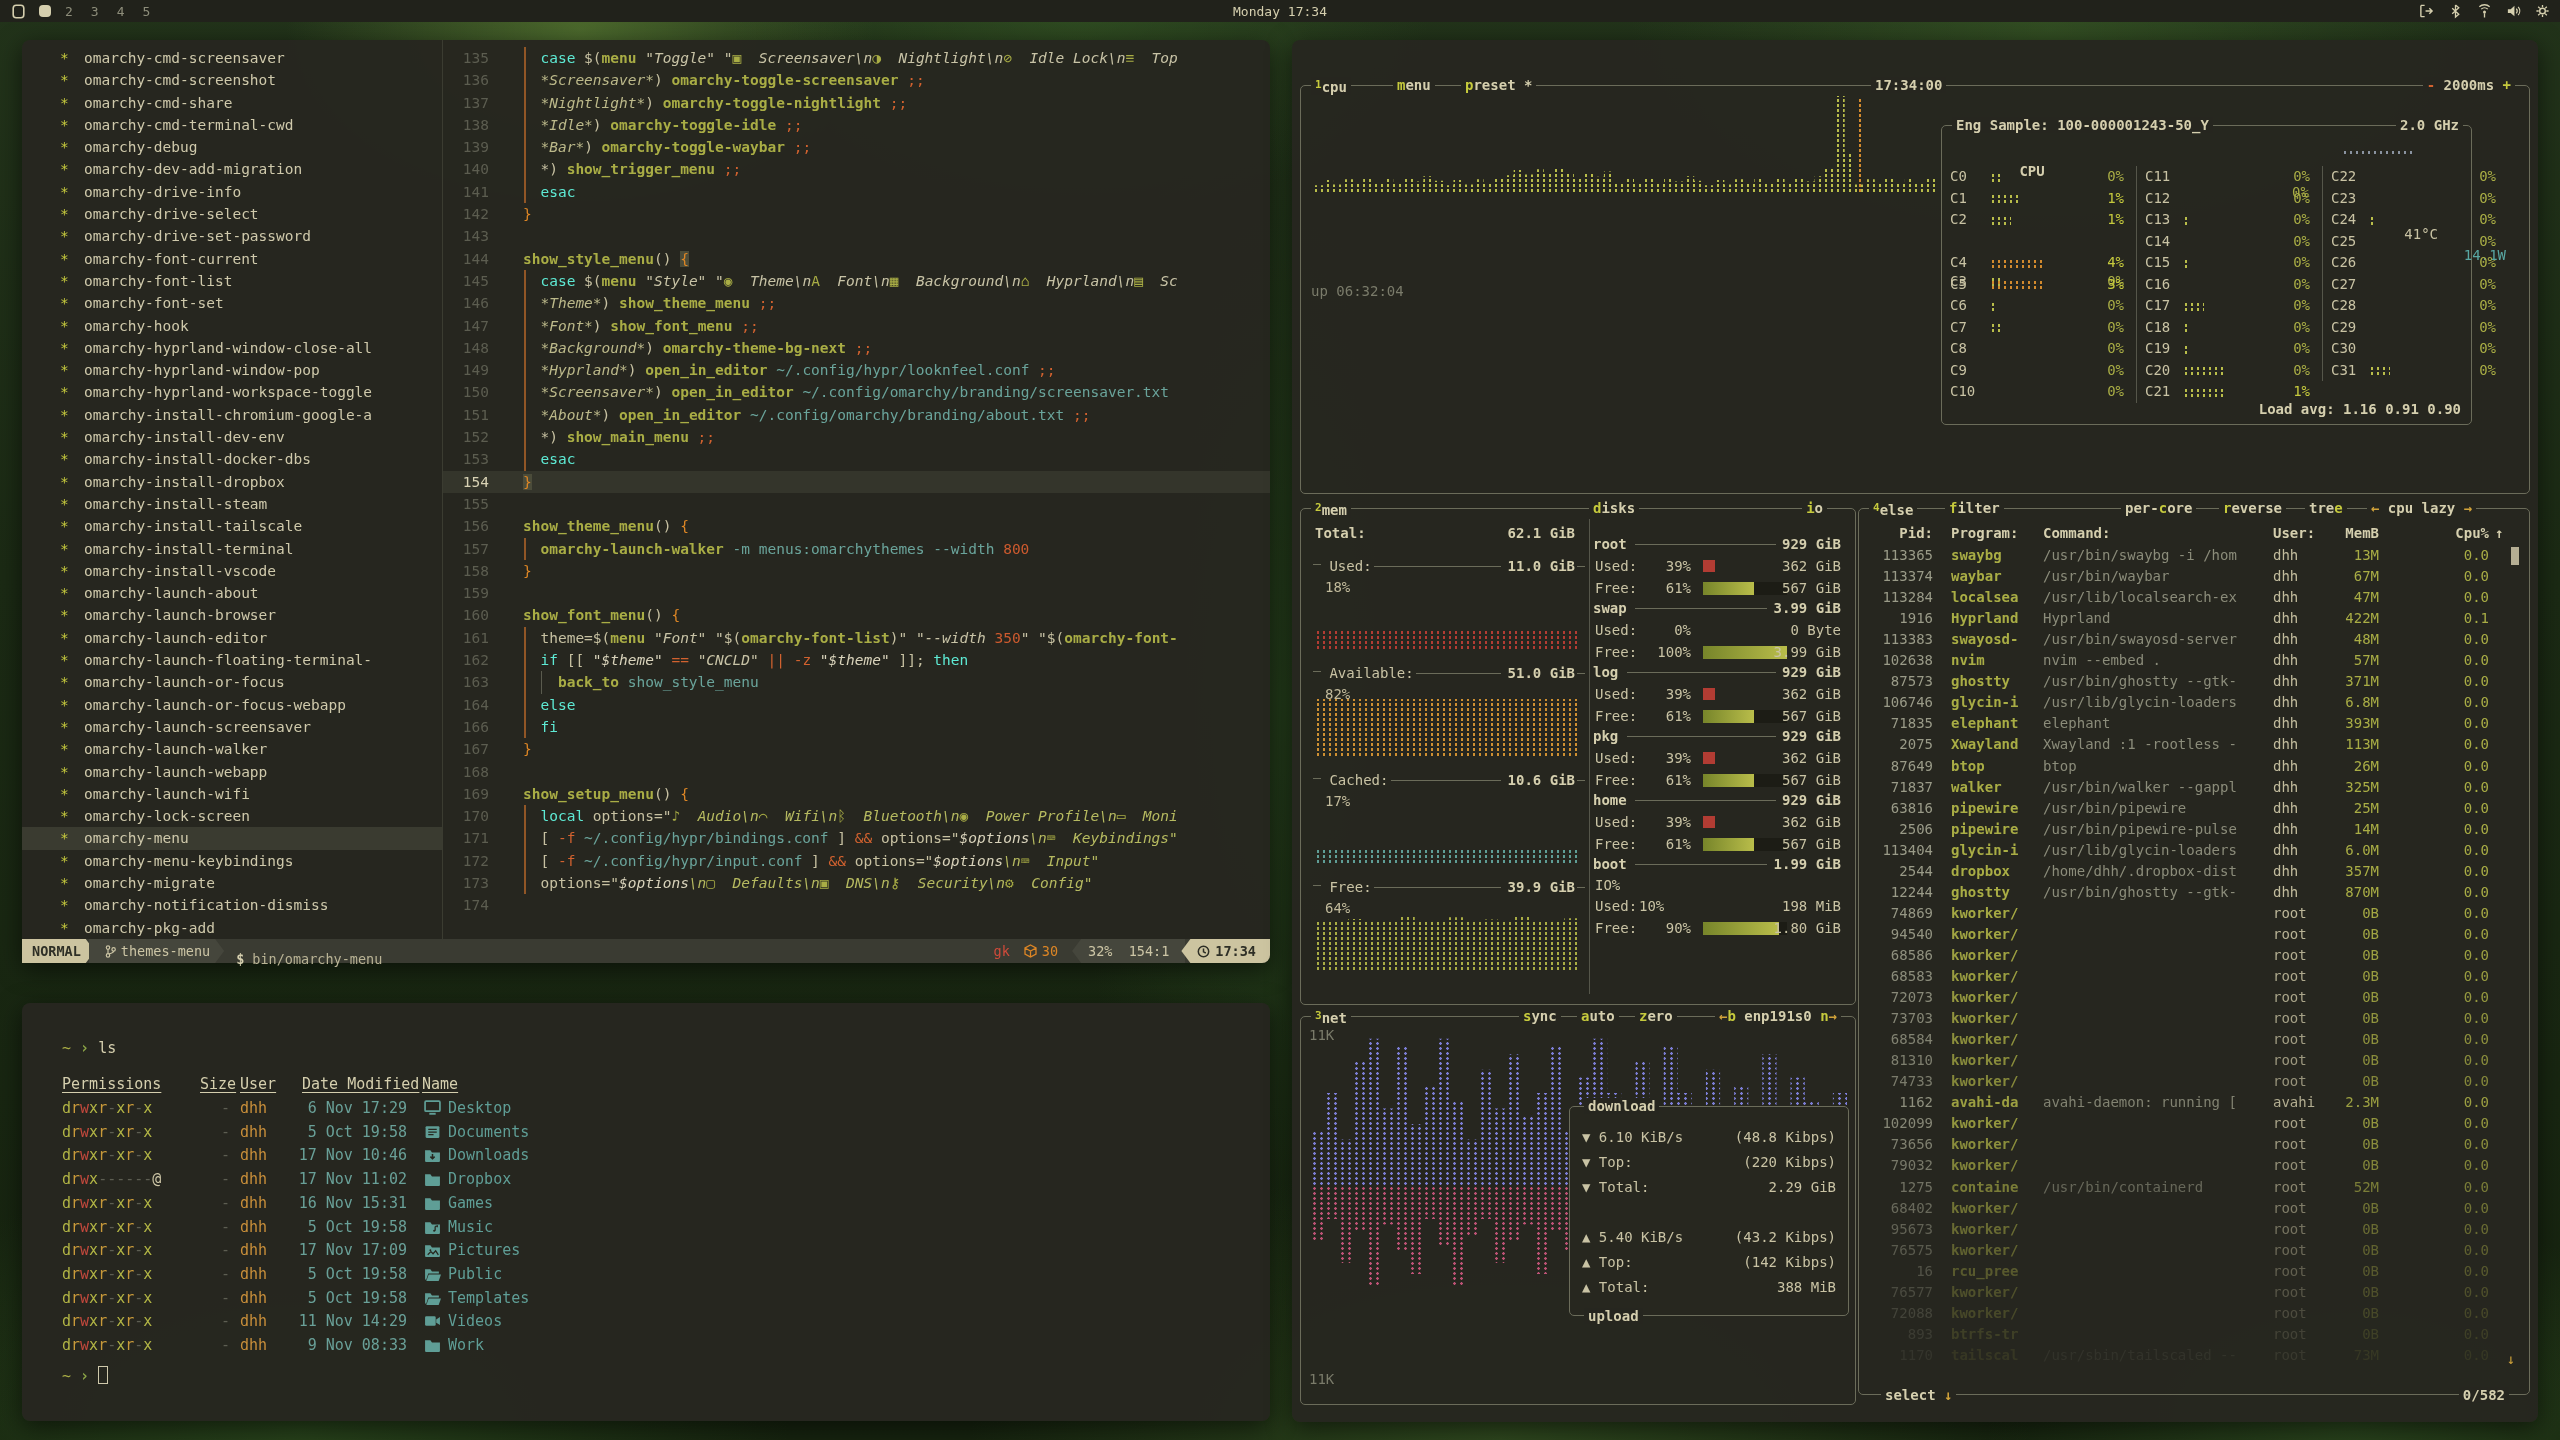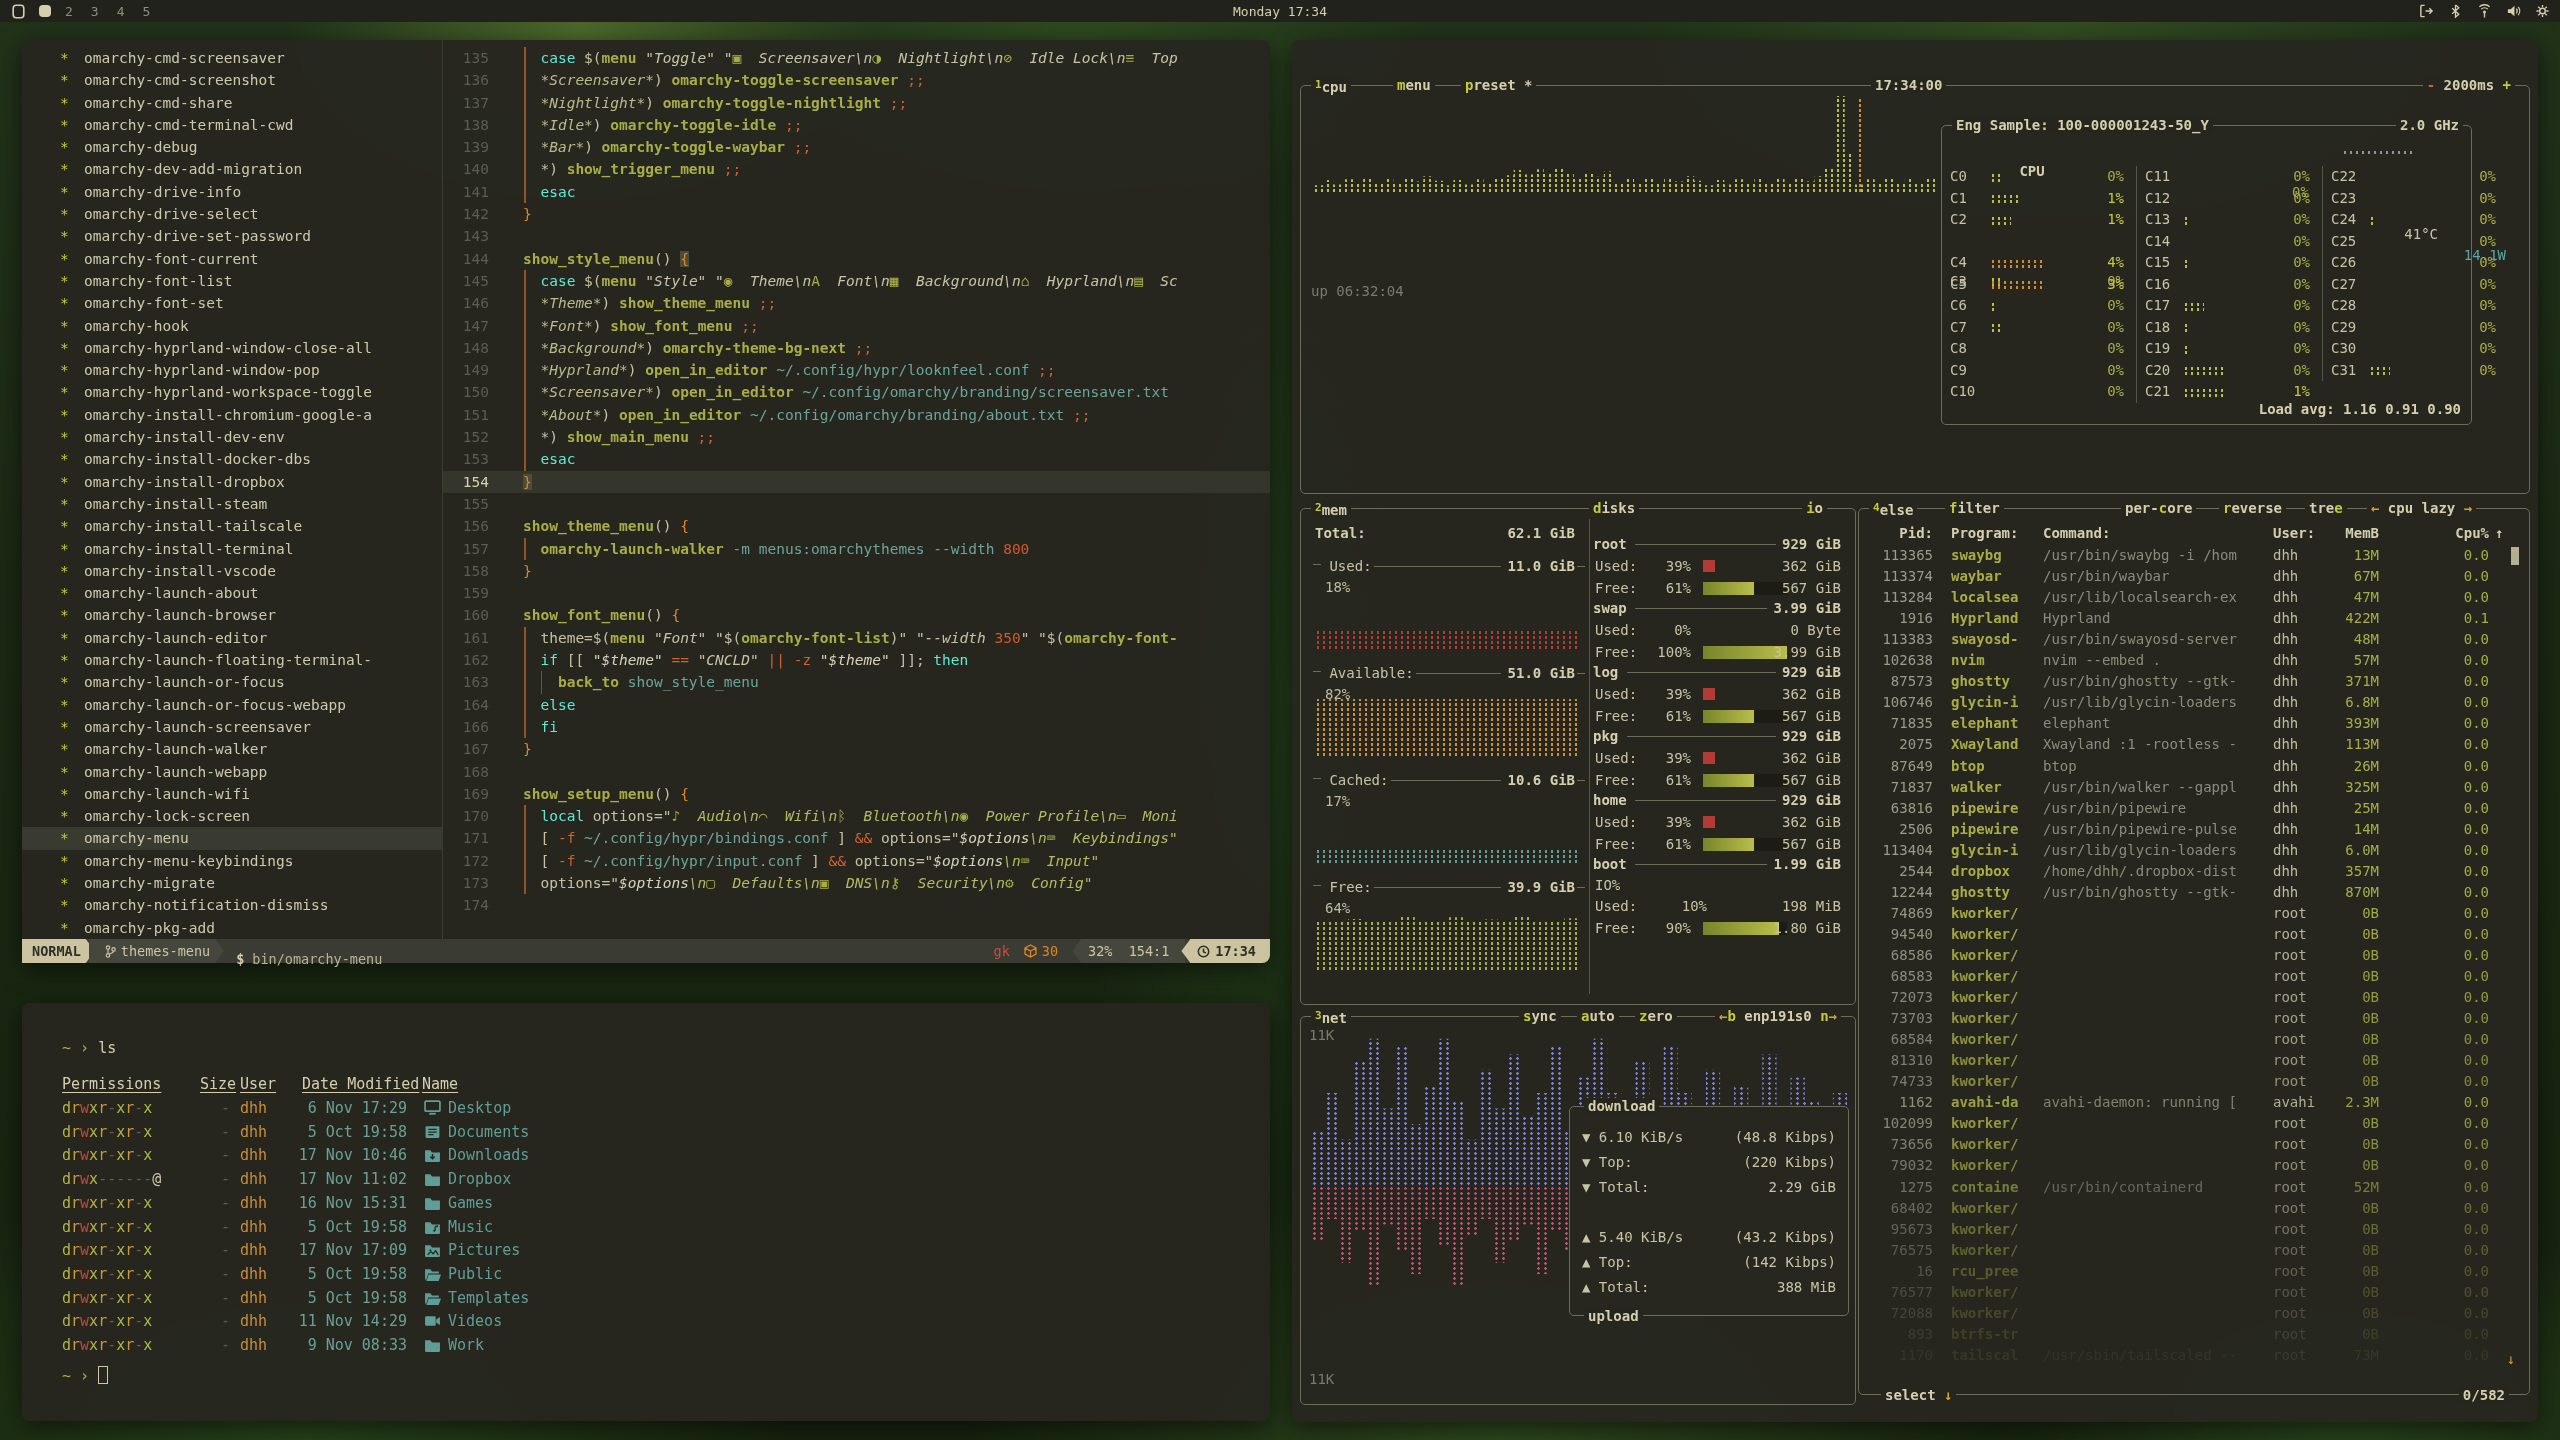--- a/index.html
+++ b/index.html
@@ -528,21 +528,21 @@
         <div class="brow" style="top: 175px; left: 2px; right: 0px;"><span class="beige">Used:</span><span class="beige" style="position:absolute;left:56px;width:40px;text-align:right">39%</span><span class="redsq" style="position:absolute;left:108px;top:4px"></span><span class="beige" style="position:absolute;right:4px">362 GiB</span></div>
         <div class="brow" style="top: 197px; left: 2px; right: 0px;"><span class="beige">Free:</span><span class="beige" style="position:absolute;left:56px;width:40px;text-align:right">61%</span><span class="bar" style="position:absolute;left:108px;top:4px"><i style="width:61%"></i></span><span class="beige" style="position:absolute;right:4px">567 GiB</span></div>
         <div class="brow" style="top: 217px; left: 0px; right: 0px;"><span class="bbold">pkg</span><span class="hline" style="left:33.5px;right:69.5px;top:10px"></span><span class="bbold" style="position:absolute;right:4px">929 GiB</span></div>
         <div class="brow" style="top: 239px; left: 2px; right: 0px;"><span class="beige">Used:</span><span class="beige" style="position:absolute;left:56px;width:40px;text-align:right">39%</span><span class="redsq" style="position:absolute;left:108px;top:4px"></span><span class="beige" style="position:absolute;right:4px">362 GiB</span></div>
         <div class="brow" style="top: 261px; left: 2px; right: 0px;"><span class="beige">Free:</span><span class="beige" style="position:absolute;left:56px;width:40px;text-align:right">61%</span><span class="bar" style="position:absolute;left:108px;top:4px"><i style="width:61%"></i></span><span class="beige" style="position:absolute;right:4px">567 GiB</span></div>
         <div class="brow" style="top: 281px; left: 0px; right: 0px;"><span class="bbold">home</span><span class="hline" style="left:42px;right:69.5px;top:10px"></span><span class="bbold" style="position:absolute;right:4px">929 GiB</span></div>
         <div class="brow" style="top: 303px; left: 2px; right: 0px;"><span class="beige">Used:</span><span class="beige" style="position:absolute;left:56px;width:40px;text-align:right">39%</span><span class="redsq" style="position:absolute;left:108px;top:4px"></span><span class="beige" style="position:absolute;right:4px">362 GiB</span></div>
         <div class="brow" style="top: 325px; left: 2px; right: 0px;"><span class="beige">Free:</span><span class="beige" style="position:absolute;left:56px;width:40px;text-align:right">61%</span><span class="bar" style="position:absolute;left:108px;top:4px"><i style="width:61%"></i></span><span class="beige" style="position:absolute;right:4px">567 GiB</span></div>
         <div class="brow" style="top: 345px; left: 0px; right: 0px;"><span class="bbold">boot</span><span class="hline" style="left:42px;right:78px;top:10px"></span><span class="bbold" style="position:absolute;right:4px">1.99 GiB</span></div>
         <div class="brow" style="top: 366px; left: 2px;">IO%</div>
-        <div class="brow" style="top: 387px; left: 2px; right: 0px;"><span class="beige">Used:</span><span class="beige" style="position:absolute;left:72px;width:40px;text-align:right">10%</span><span class="beige" style="position:absolute;right:4px">198 MiB</span></div>
+        <div class="brow" style="top: 387px; left: 2px; right: 0px;"><span class="beige">Used:</span><span class="beige" style="position:absolute;left:44px;width:40px;text-align:left">10%</span><span class="beige" style="position:absolute;right:4px">198 MiB</span></div>
         <div class="brow" style="top: 409px; left: 2px; right: 0px;"><span class="beige">Free:</span><span class="beige" style="position:absolute;left:56px;width:40px;text-align:right">90%</span><span class="bar" style="position:absolute;left:108px;top:4px"><i style="width:90%"></i></span><span class="beige" style="position:absolute;right:4px">1.80 GiB</span></div>
       </div>
   </div>
 
   <div class="bbox" id="net-box" style="left:8px;top:976px;width:556px;height:389px;">
     <span class="bchip" style="left:10px"><span class="sup">3</span><span>net</span></span>
     <span class="bchip" style="left:218px" id="chip-sync"><span class="hot">s</span>ync</span>
     <span class="bchip" style="left:276px" id="chip-auto"><span class="hot">a</span>uto</span>
     <span class="bchip" style="left:334px" id="chip-zero"><span class="hot">z</span>ero</span>
     <span class="bchip" style="right:14px">

